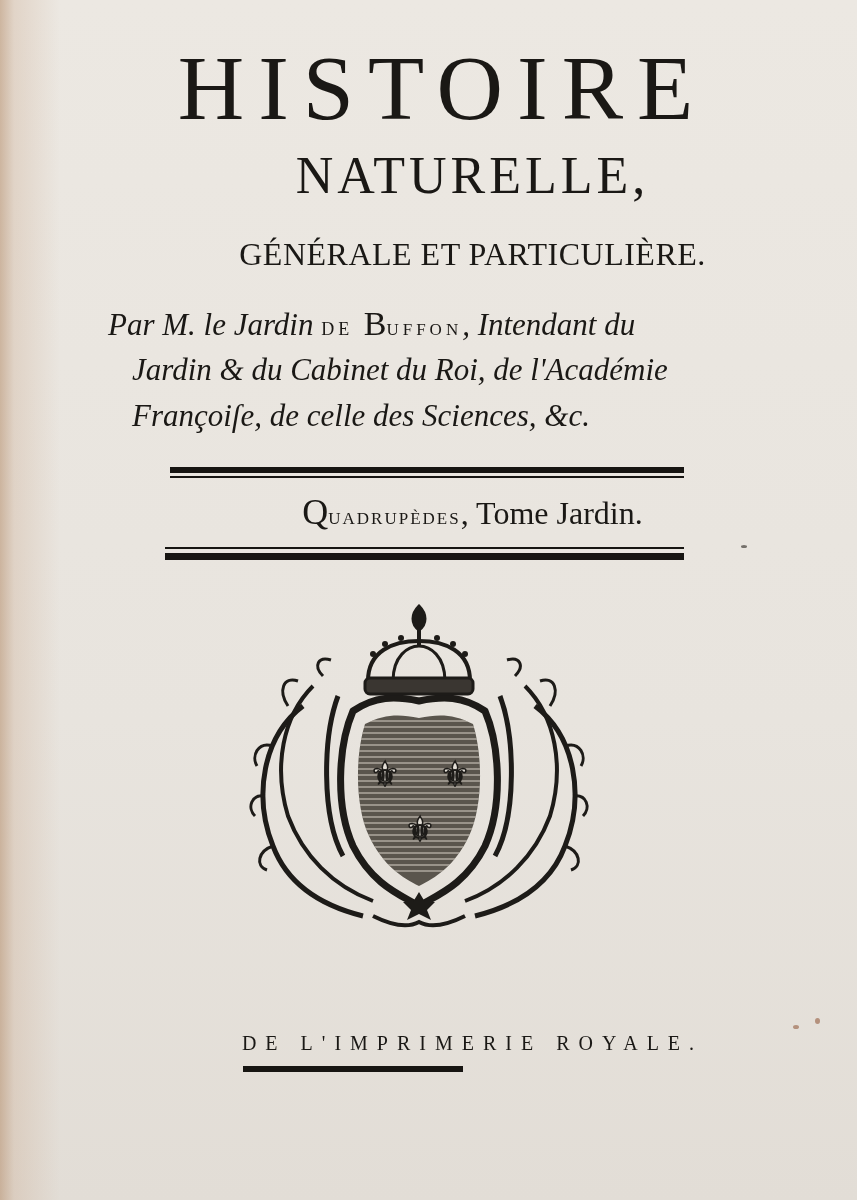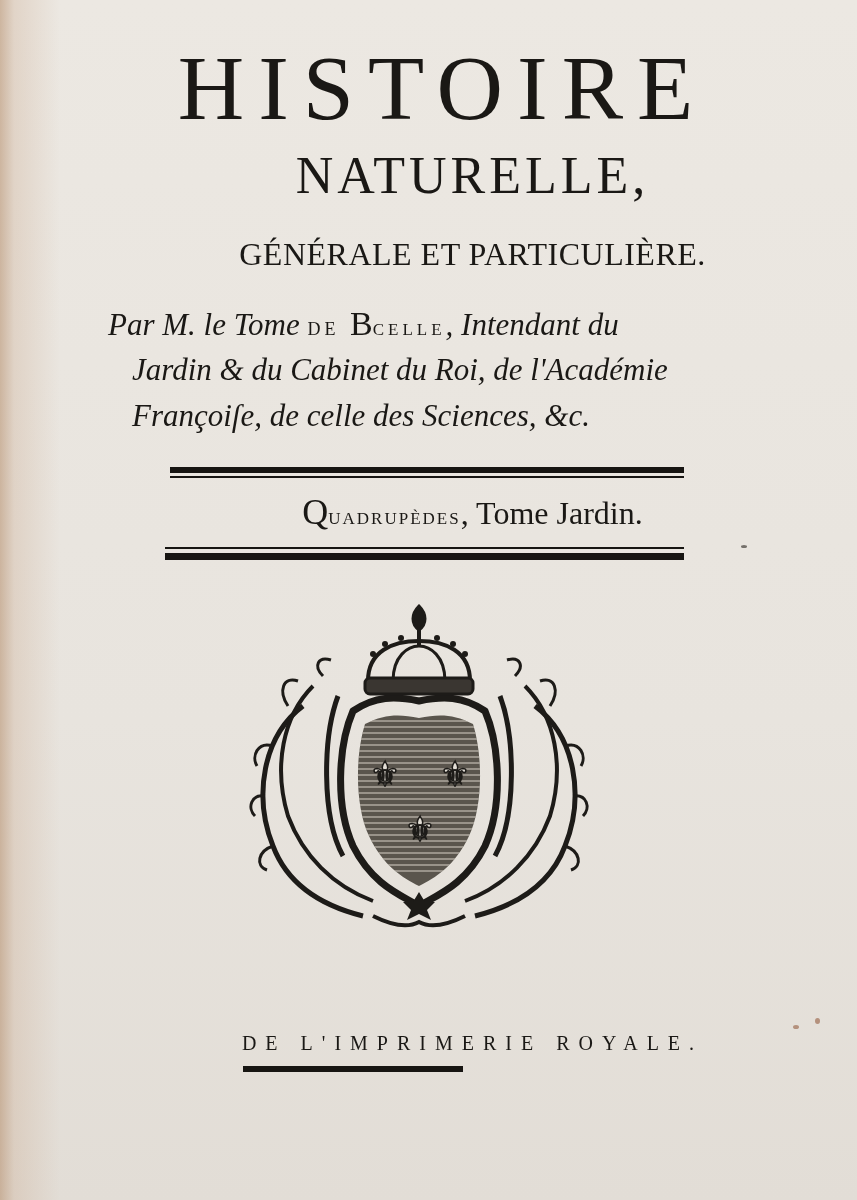--- a/index.html
+++ b/index.html
@@ -45,21 +45,21 @@
 
 <div class="page">
 
   <div class="ghost" style="left:100px; top:575px;">&nbsp;</div>
 
   <div class="line t1">HISTOIRE</div>
   <div class="line t2">NATURELLE,</div>
   <div class="line t3">GÉNÉRALE ET PARTICULIÈRE.</div>
 
   <div class="auth a1">
-    <span>Par M. le Tome </span><span class="sc">de </span><span style="font-style:normal;font-size:34px;">B</span><span class="sc" style="font-size:24px;">celle</span><span>, Intendant du</span>
+    <span>Par M. le Jardin </span><span class="sc">de </span><span style="font-style:normal;font-size:34px;">B</span><span class="sc" style="font-size:24px;">uffon</span><span>, Intendant du</span>
   </div>
   <div class="auth a2">Jardin &amp; du Cabinet du Roi, de l'Académie</div>
   <div class="auth a3">Françoiſe, de celle des Sciences, &amp;c.</div>
 
   <div class="rule-thick r1a"></div>
   <div class="rule-thick r1b"></div>
 
   <div class="line vol">
     <span style="font-size:36px;">Q</span><span class="sc">uadrupèdes</span><span>, Tome Jardin.</span>
   </div>

